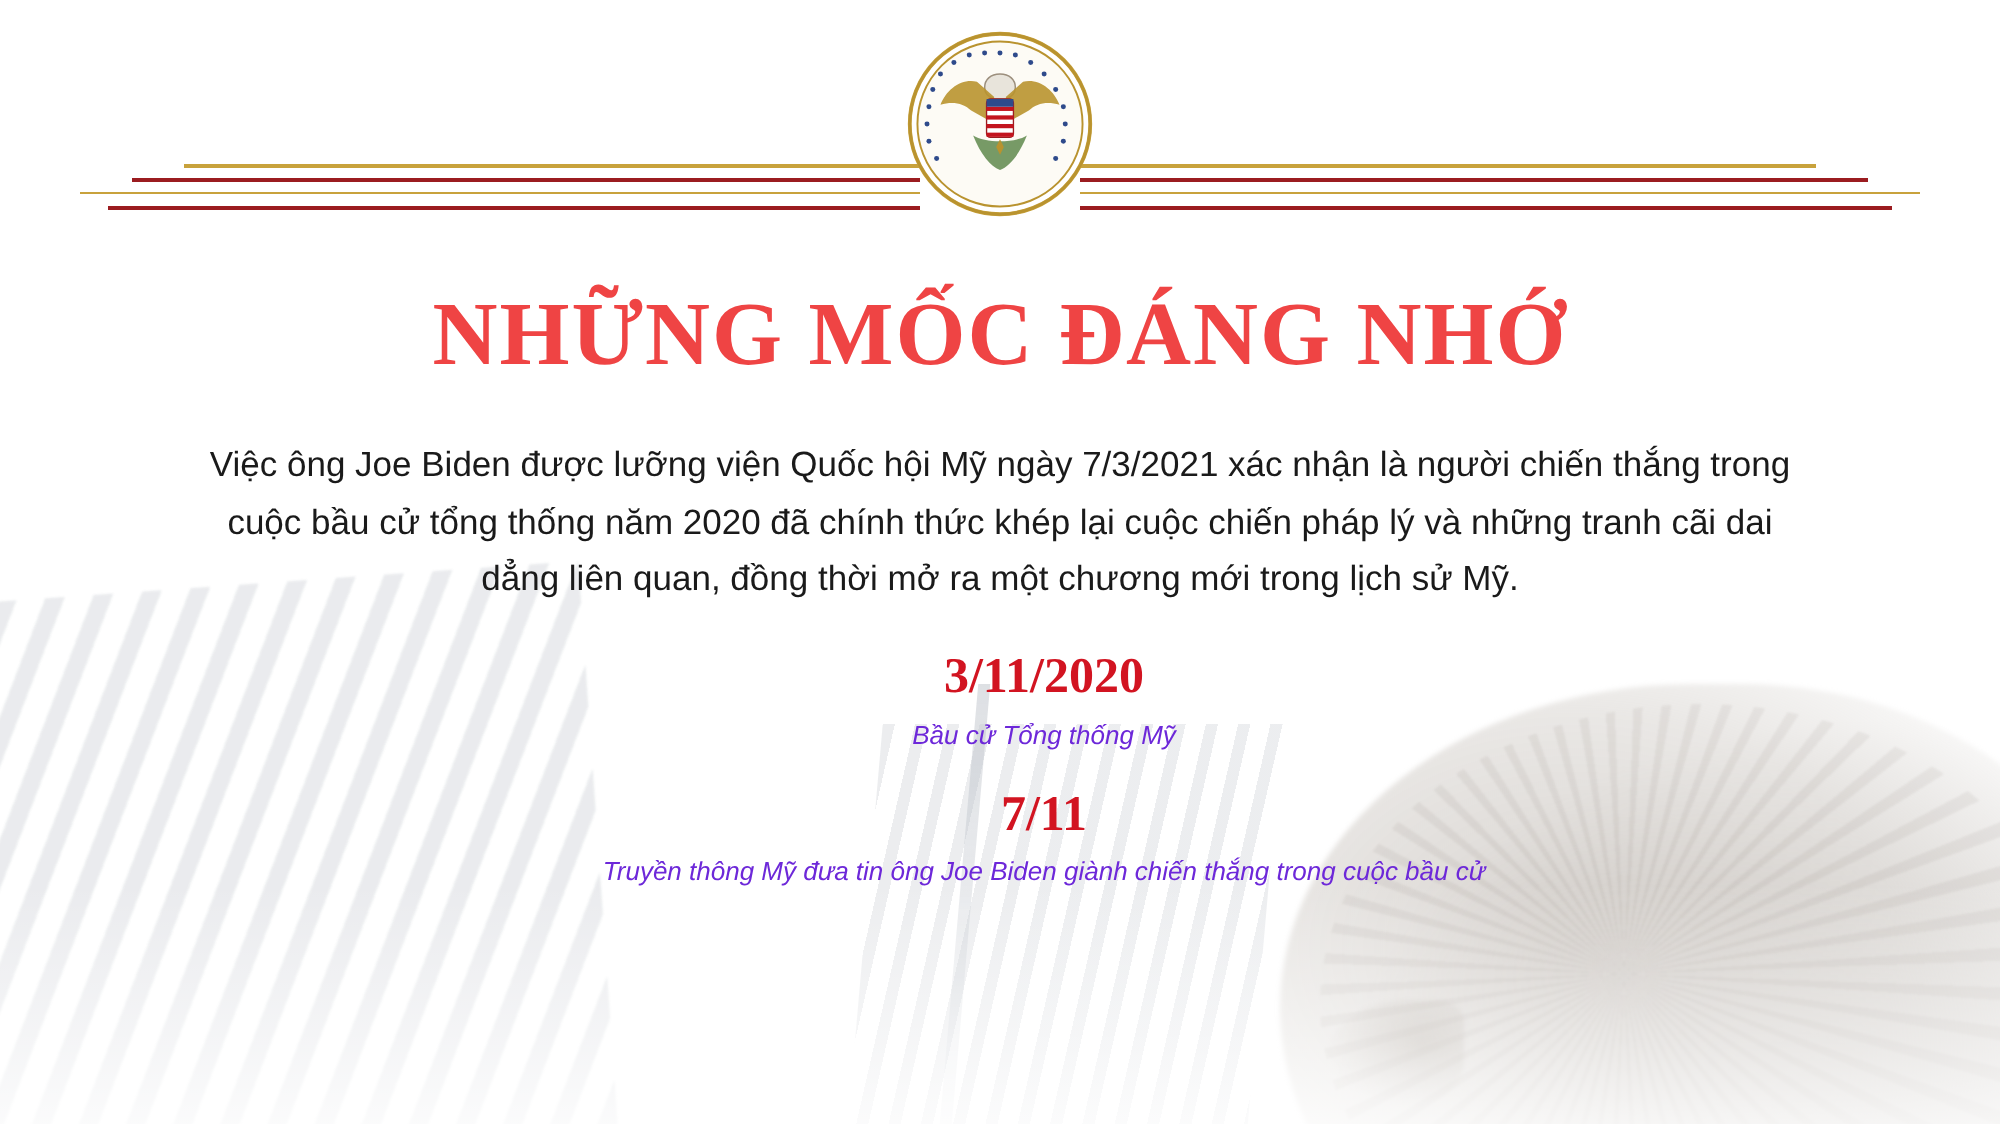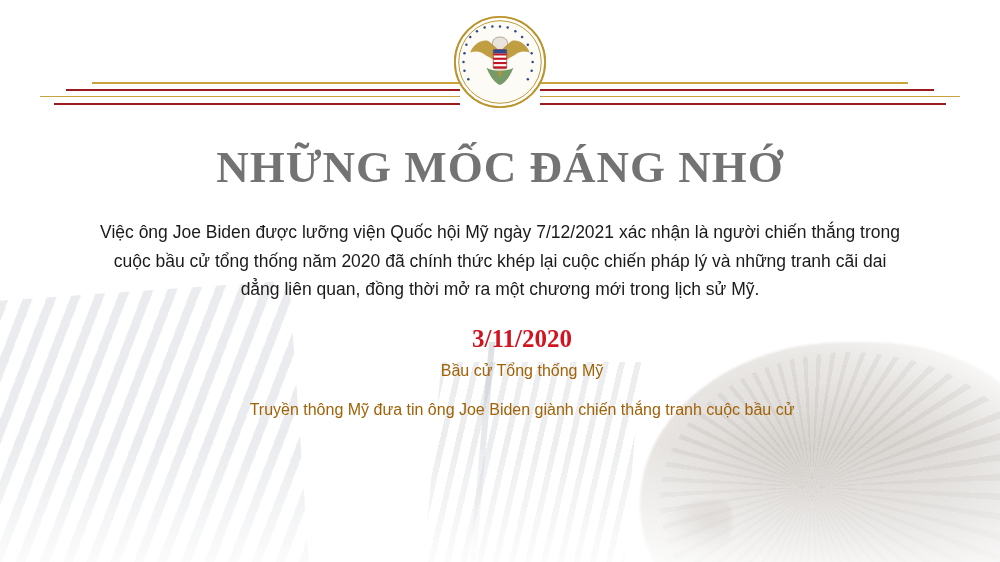--- a/index.html
+++ b/index.html
@@ -163,21 +163,21 @@
   
   .title-block {
     position: relative;
     text-align: center;
     margin-top: 10px;
     z-index: 3;
   }
   .title-line {
     font-family: "Liberation Serif", "DejaVu Serif", serif;
     font-weight: bold;
-    color: #737373;
+    color: #ef4444;
     letter-spacing: 1px;
     line-height: 1.12;
     text-transform: uppercase;
   }
   .title-line.l1 { font-size: 45px; }
   .title-line.l2 { font-size: 45px; margin-top: 2px; }
 
   
   .lead {
     position: relative;
@@ -201,24 +201,25 @@
   .tl-date {
     font-family: "Liberation Serif", "DejaVu Serif", serif;
     font-weight: bold;
     color: #d21421;
     font-size: 25px;
     line-height: 1.1;
     margin-bottom: 6px;
   }
   .tl-date.small { font-size: 25px; }
   .tl-text {
-    font-size: 16px;
+    font-size: 13px;
     line-height: 1.45;
-    color: #a16207;
+    color: #6d28d9;
     margin-bottom: 16px;
+    font-style: italic;
   }
   .tl-text.cut {
     margin-bottom: 0;
   }
 </style>
 </head>
 <body>
 
 <div id="poster">
 
@@ -288,29 +289,30 @@
         <path d="M50 58 L52 62 L50 66 L48 62 Z" fill="#b9932f"></path>
       </g>
       <circle cx="50" cy="50" r="47" fill="none" stroke="#b9932f" stroke-width="1.5"></circle>
     </svg>
   </div>
 
   <div class="title-block">
     <div class="title-line l1">NHỮNG MỐC ĐÁNG NHỚ</div>
   </div>
 
-  <div class="lead">Việc ông Joe Biden được lưỡng viện Quốc hội Mỹ ngày 7/12/2021 xác nhận là người chiến thắng trong cuộc bầu cử tổng thống năm 2020 đã chính thức khép lại cuộc chiến pháp lý và những tranh cãi dai dẳng liên quan, đồng thời mở ra một chương mới trong lịch sử Mỹ.</div>
+  <div class="lead">Việc ông Joe Biden được lưỡng viện Quốc hội Mỹ ngày 7/3/2021 xác nhận là người chiến thắng trong cuộc bầu cử tổng thống năm 2020 đã chính thức khép lại cuộc chiến pháp lý và những tranh cãi dai dẳng liên quan, đồng thời mở ra một chương mới trong lịch sử Mỹ.</div>
 
   <div class="timeline">
 
     <div>
       <div class="tl-date">3/11/2020</div>
       <div class="tl-text">Bầu cử Tổng thống Mỹ</div>
     </div>
 
     <div>
-      <div class="tl-text">Truyền thông Mỹ đưa tin ông Joe Biden giành chiến thắng tranh cuộc bầu cử</div>
+      <div class="tl-date small">7/11</div>
+      <div class="tl-text">Truyền thông Mỹ đưa tin ông Joe Biden giành chiến thắng trong cuộc bầu cử</div>
     </div>
 
 
   </div>
 
 </div>
 
 </body></html>

